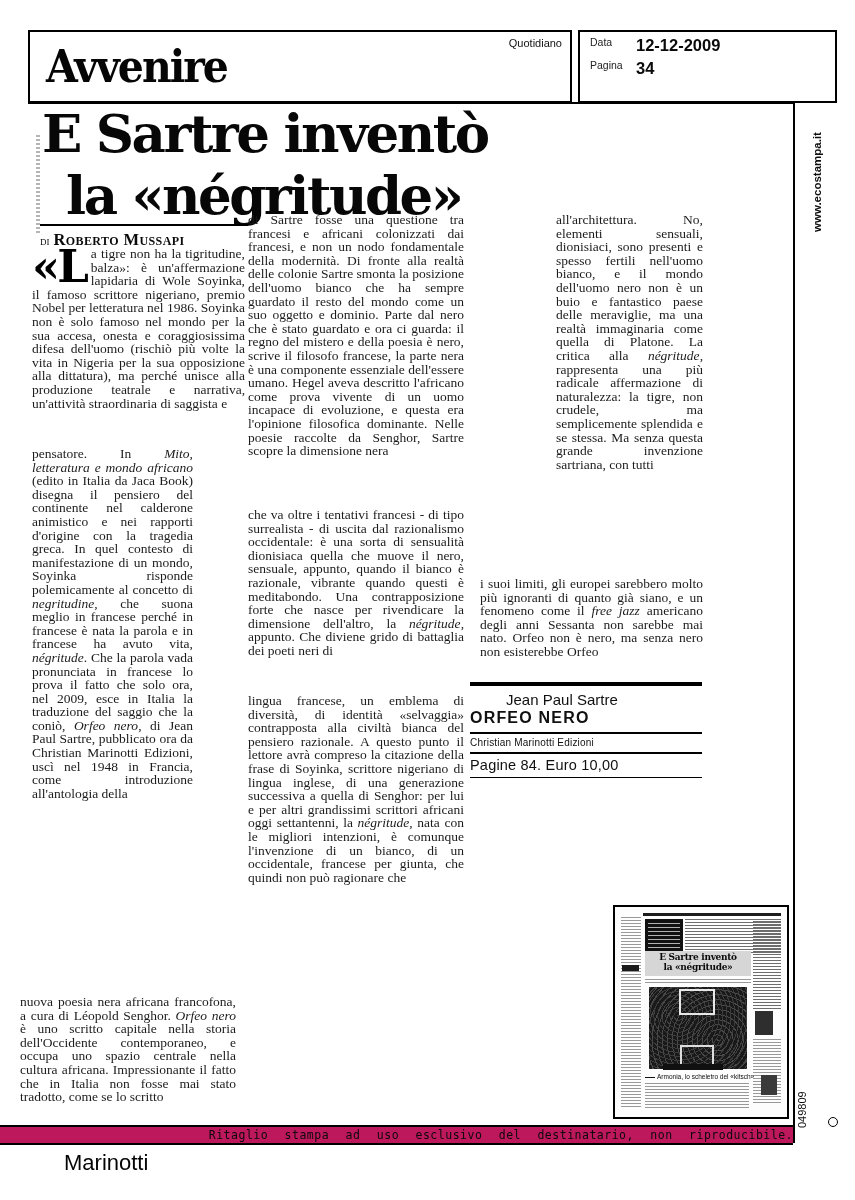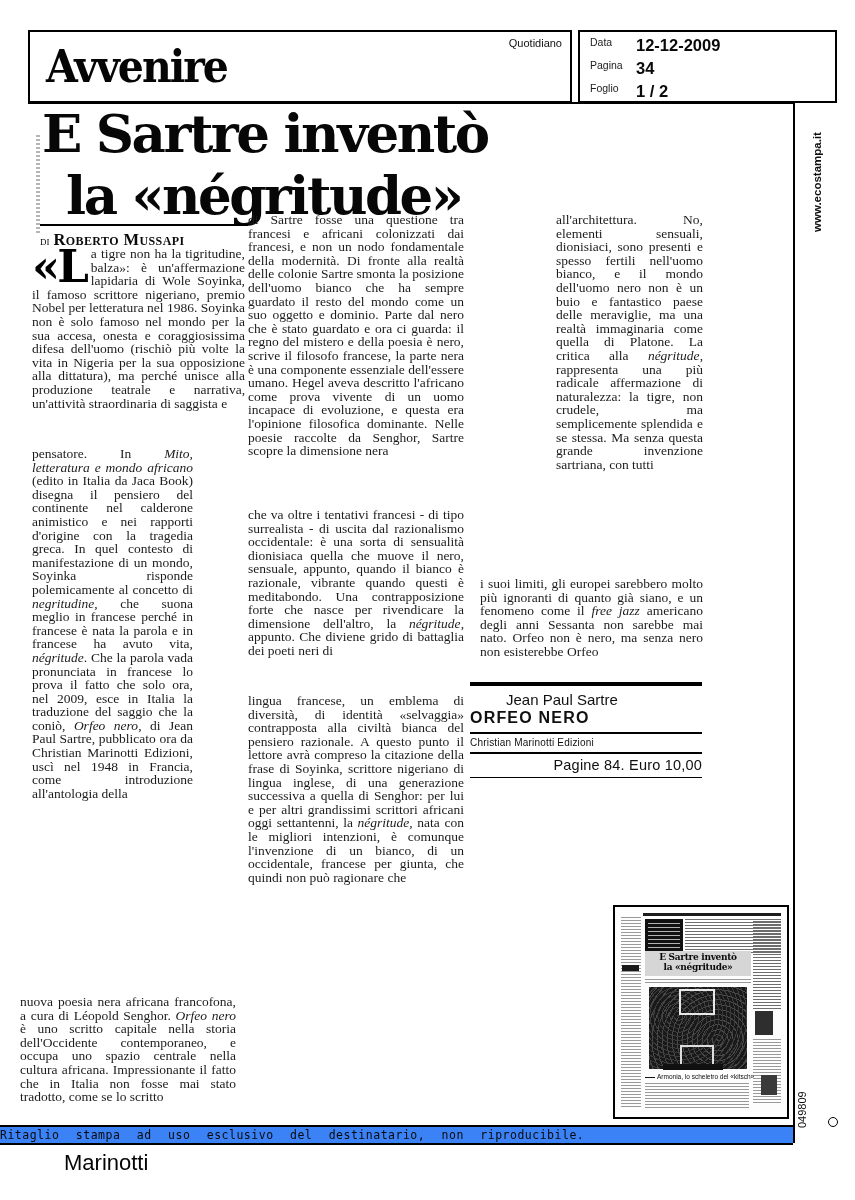--- a/index.html
+++ b/index.html
@@ -33,28 +33,28 @@
   .serif{font-size:13.5px;line-height:13.6px;text-align:justify;color:#1b1b1b;}
   .serif i{}
   .dropcap{float:left;font-family:"DejaVu Serif",serif;font-weight:bold;font-size:45px;
            line-height:36px;letter-spacing:-3px;margin:2px 5px 0 0;color:#000;}
 
   
   .bookbox{font-family:"Liberation Sans",sans-serif;color:#101010;}
   .bb-author{font-size:15px;padding-left:36px;margin:5px 0 1px 0;}
   .bb-title{font-size:16px;font-weight:bold;letter-spacing:1.2px;margin:1px 0 5px 0;}
   .bb-pub{font-size:10px;margin:3px 0 4px 0;letter-spacing:.2px;}
-  .bb-det{font-size:14.5px;margin:3px 0 4px 0;letter-spacing:.2px;text-align:right;}
+  .bb-det{font-size:14.5px;margin:3px 0 4px 0;letter-spacing:.2px;}
 
   
   .vert{transform-origin:0 0;transform:rotate(-90deg);white-space:nowrap;
         font-family:"Liberation Sans",sans-serif;color:#0f0f0f;}
 
   
-  .strip{border-top:2px solid #000;border-bottom:2px solid #000;display:flex;align-items:center;justify-content:flex-start;background:#3b82f6;}
+  .strip{border-top:2px solid #000;border-bottom:2px solid #000;display:flex;align-items:center;justify-content:flex-end;background:#be185d;}
   .strip span{font-family:"DejaVu Sans Mono",monospace;font-size:11.5px;color:#0a0a0a;
               word-spacing:9px;letter-spacing:.5px;}
 
   .brand{font-family:"Liberation Sans",sans-serif;font-size:22px;color:#050505;}
 
   
   .thumb{border:2px solid #000;background:#fdfdfd;}
   .ptext{background:repeating-linear-gradient(to bottom,#999 0,#999 1px,transparent 1px,transparent 3px);}
   .ptextd{background:repeating-linear-gradient(to bottom,#6d6d6d 0,#6d6d6d 1px,transparent 1px,transparent 3px);}
   .mini-head{font-family:"DejaVu Serif",serif;font-weight:bold;font-size:9px;line-height:10px;
@@ -77,24 +77,20 @@
   </div>
 
   <div class="abs hbox" style="left:578px;top:30px;width:255px;height:69px;">
     <div class="metarow">
       <span class="metalabel">Data</span>
       <span class="metavalue">12-12-2009</span>
     </div>
     <div class="metarow">
       <span class="metalabel">Pagina</span>
       <span class="metavalue">34</span>
-    </div>
-    <div class="metarow">
-      <span class="metalabel">Foglio</span>
-      <span class="metavalue">1 / 2</span>
     </div>
   </div>
 
   <div class="abs hline" style="left:28px;top:102px;width:766px;height:2px;"></div>
 
   <div class="abs vline" style="left:793px;top:102px;width:2px;height:1041px;"></div>
 
   <div class="abs vert" style="left:811px;top:232px;font-size:11.5px;font-weight:bold;">www.ecostampa.it</div>
 
   <div class="abs vert" style="left:796px;top:1128px;font-size:11px;">049809</div>

